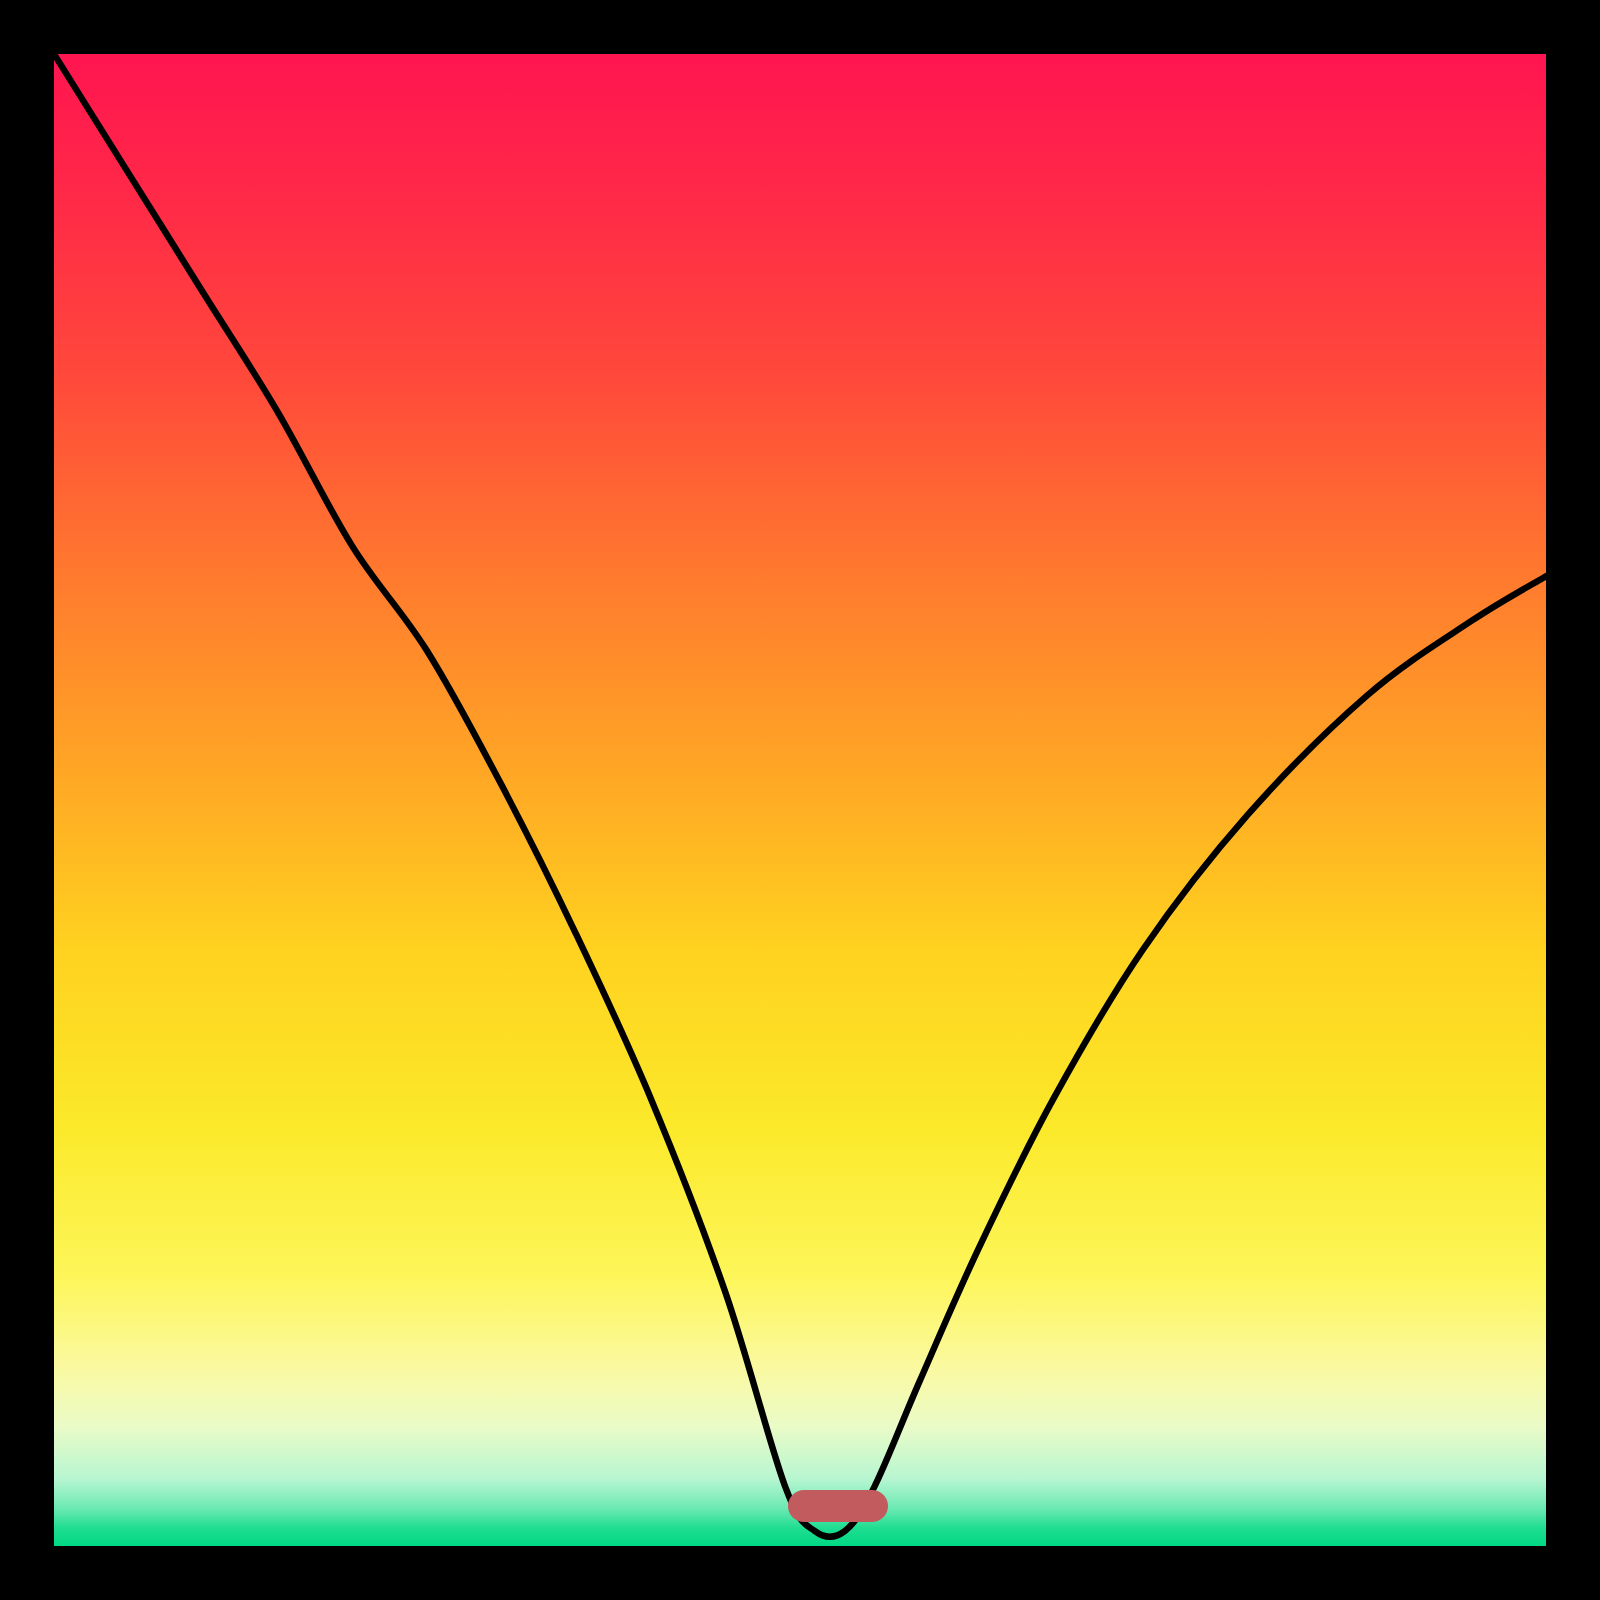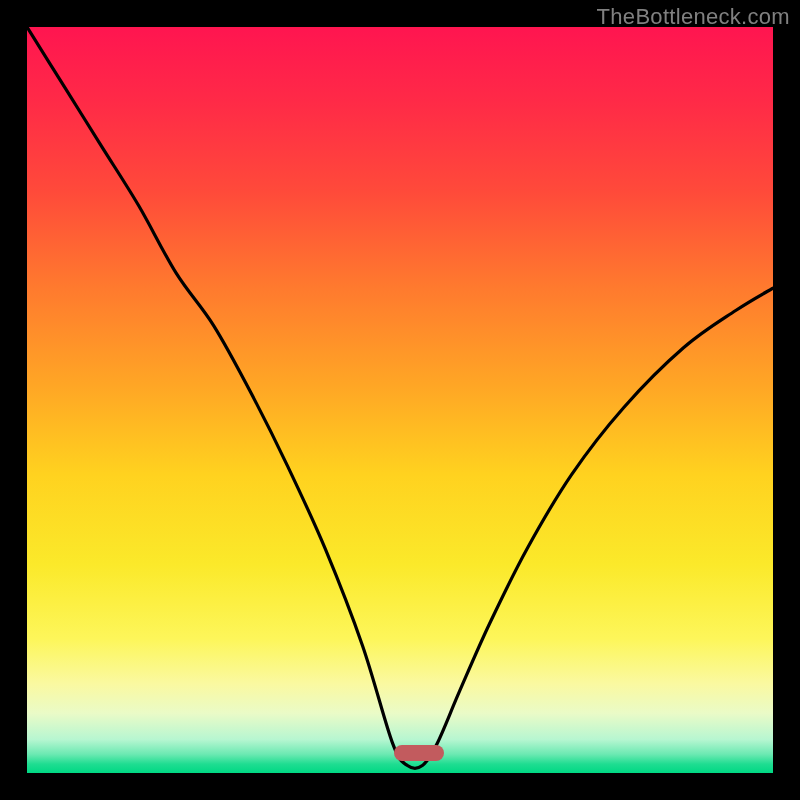--- a/index.html
+++ b/index.html
@@ -54,21 +54,20 @@
     position: absolute;
     border-radius: 9999px;
     background: #c25b5e;
   }
 </style>
 </head>
 <body>
 
 <div class="frame">
 
-  <div class="watermark">TheBottleneck.com</div>
 
   <div class="plot-area">
 
     <svg class="gradient" viewBox="0 0 746 746" preserveAspectRatio="none">
       <defs>
         <linearGradient id="bg-grad" x1="0" y1="0" x2="0" y2="1">
             <stop offset="0%" stop-color="#ff1550"></stop>
             <stop offset="10%" stop-color="#ff2a47"></stop>
             <stop offset="22%" stop-color="#ff4a3a"></stop>
             <stop offset="35%" stop-color="#ff7a2e"></stop>

